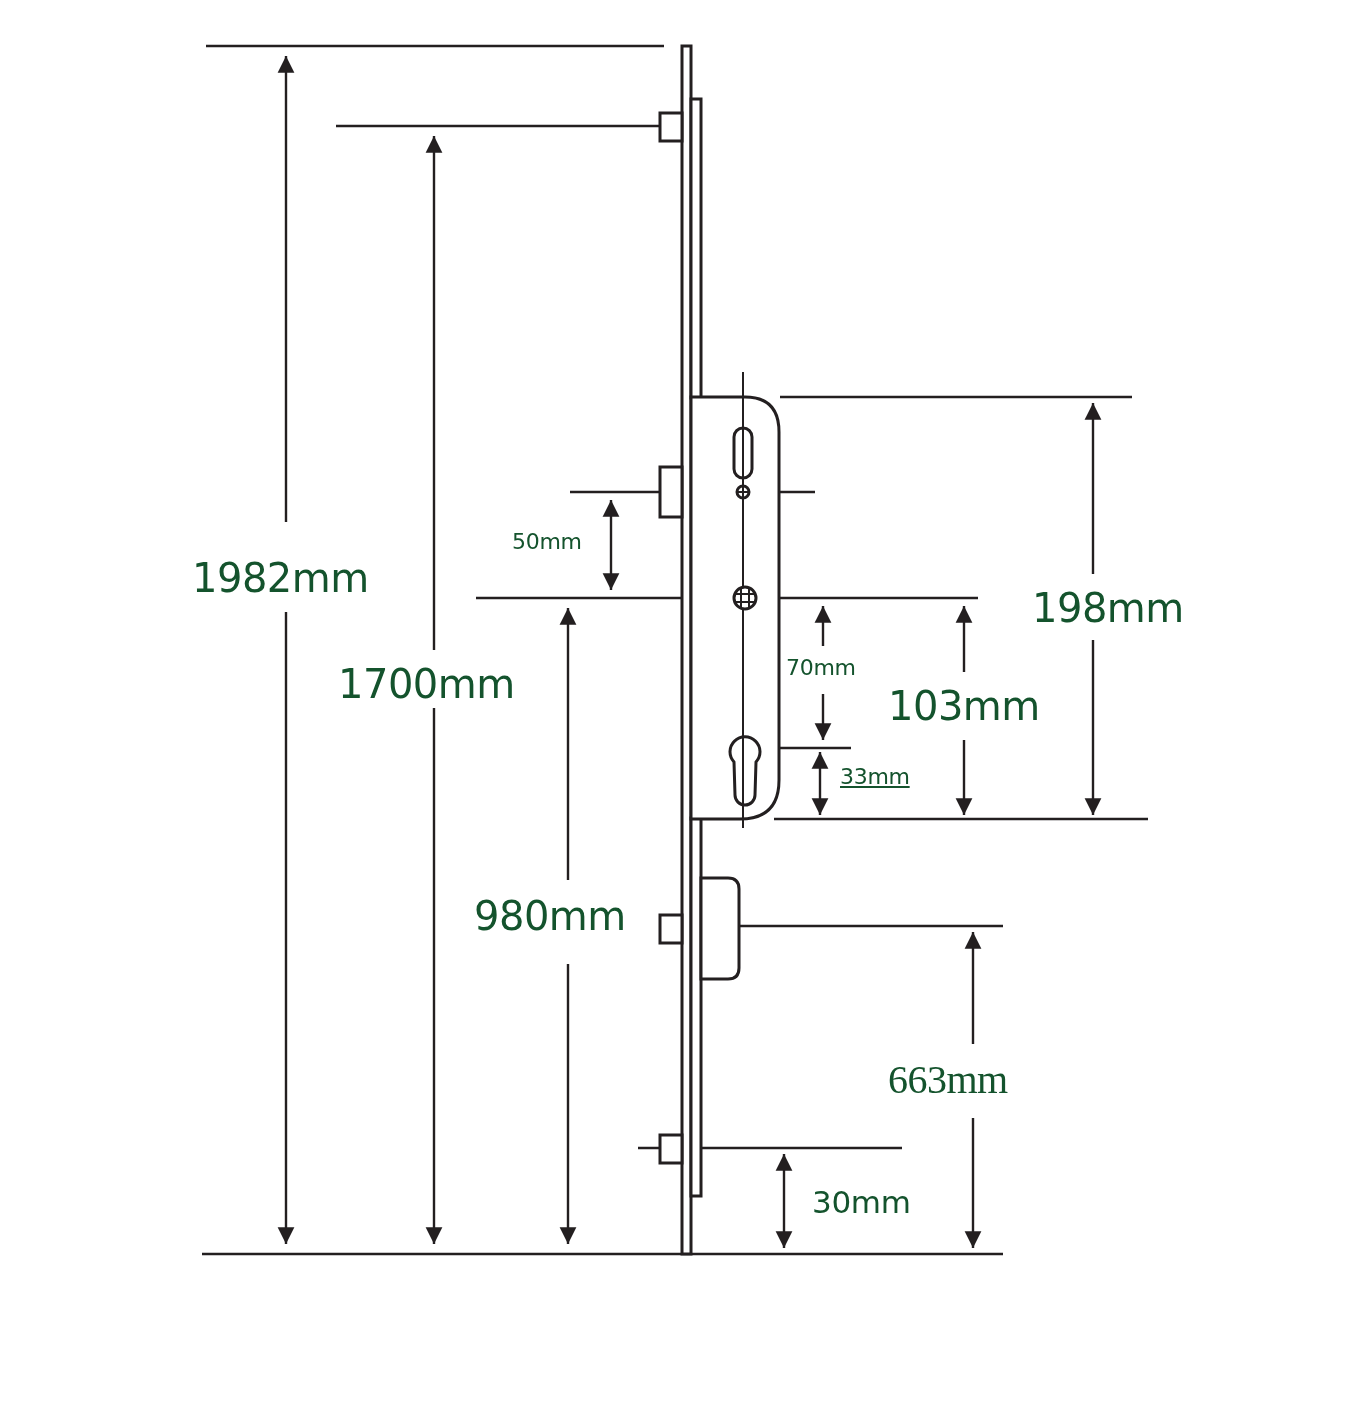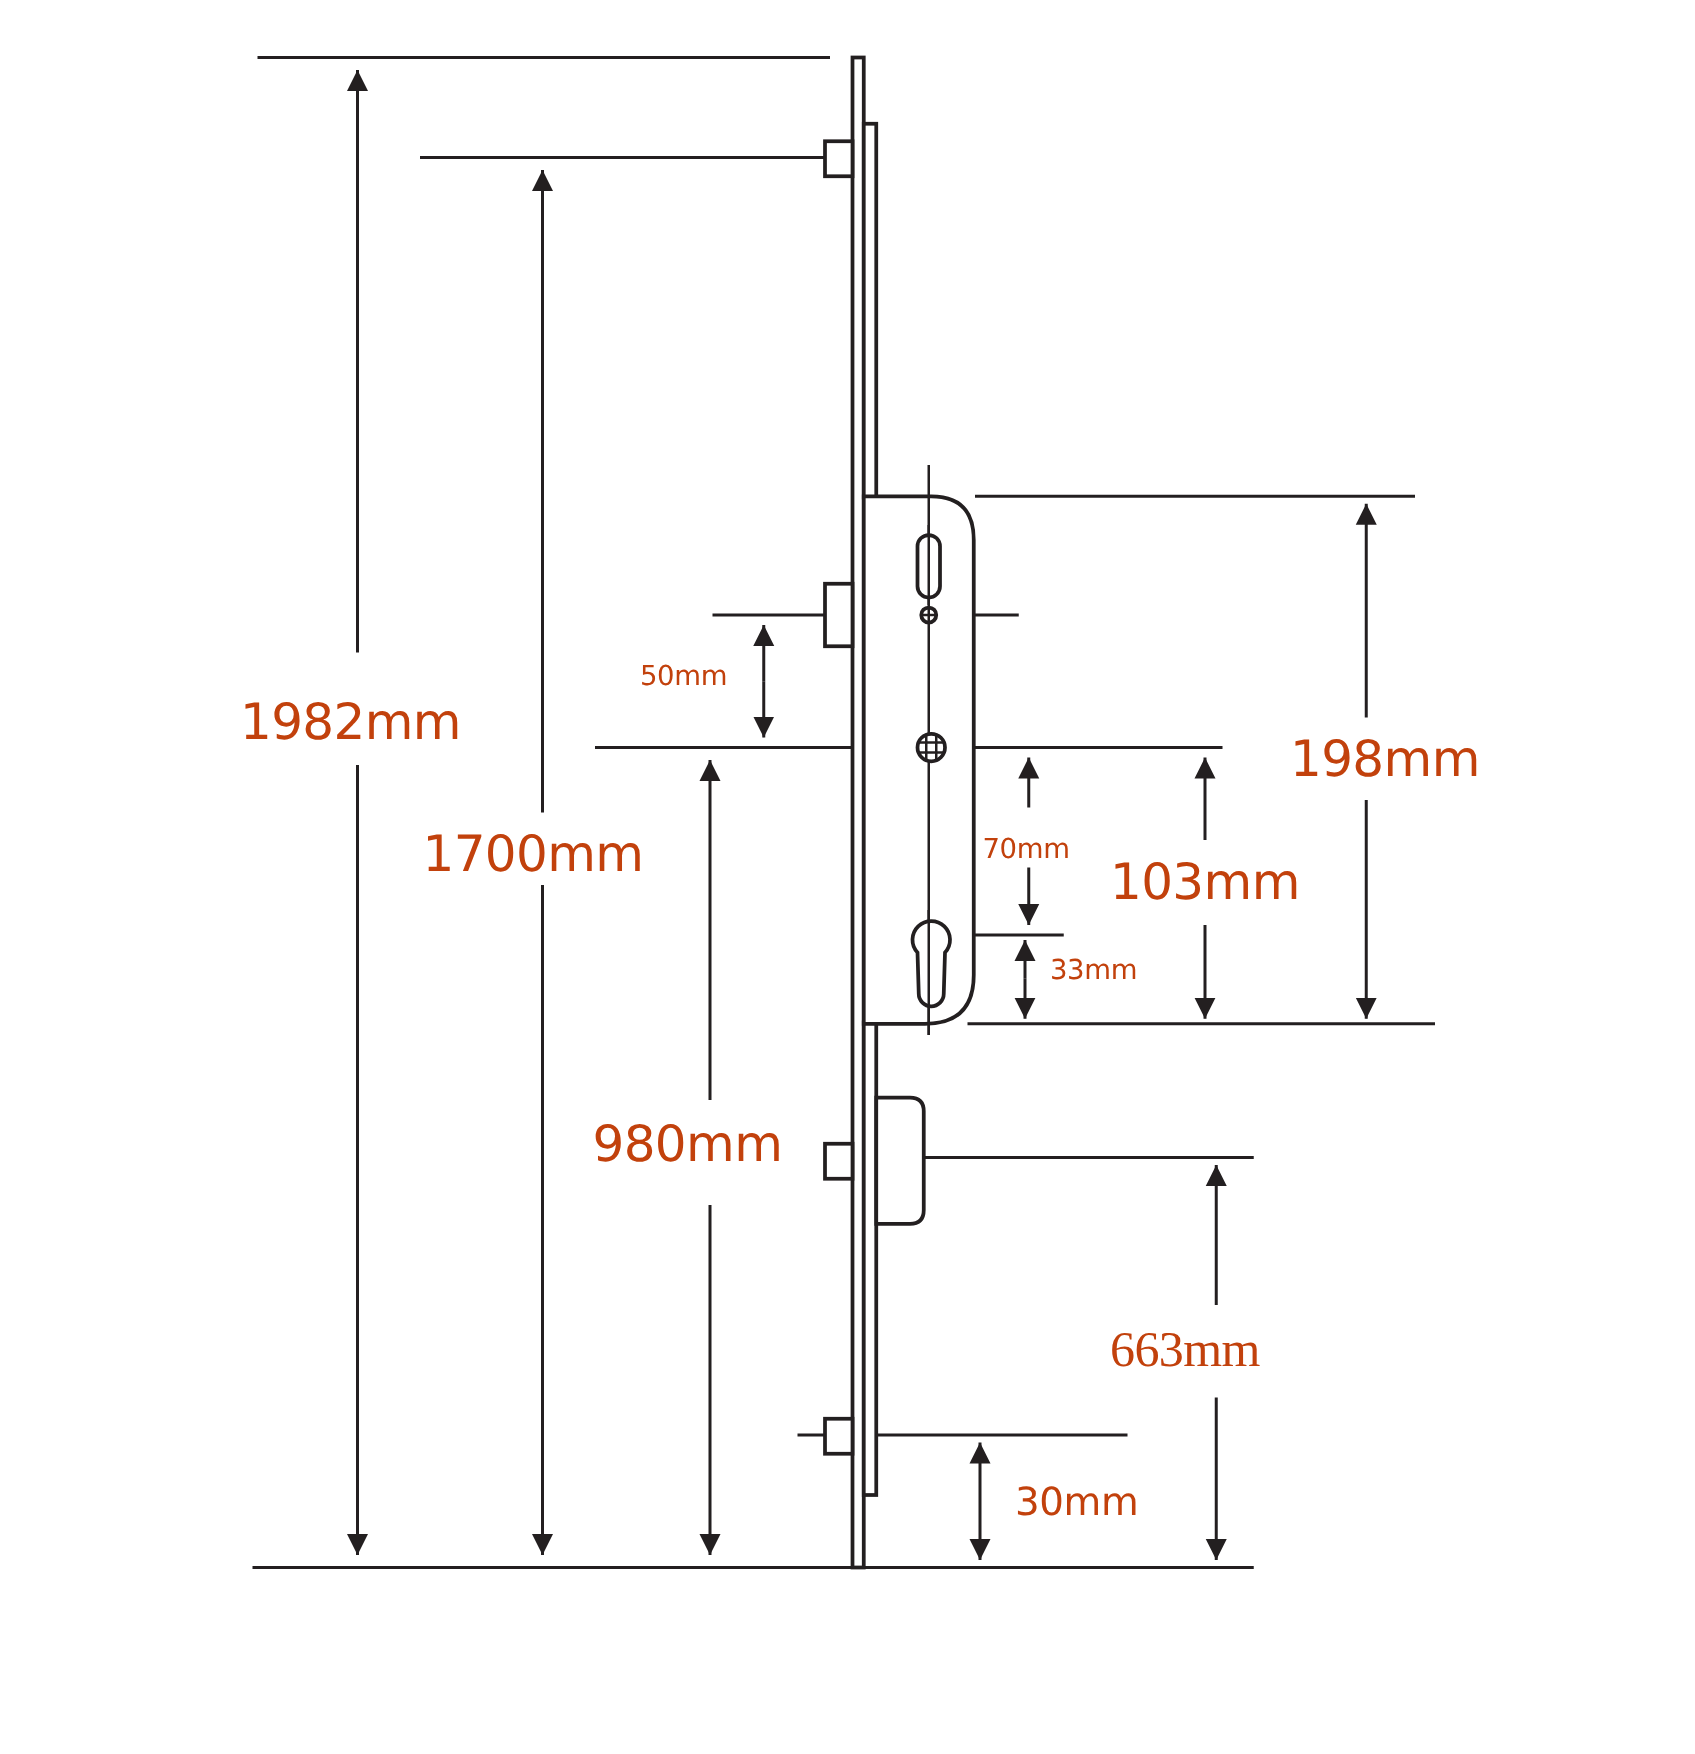--- a/index.html
+++ b/index.html
@@ -6,21 +6,21 @@
     body { width: 1356px; height: 1403px; position: relative; overflow: hidden; }
     #stage { position: absolute; left: 0; top: 0; width: 1356px; height: 1403px; }
     svg { position: absolute; left: 0; top: 0; }
     .ln { stroke: #231f20; stroke-width: 2.4; fill: none; }
     .thin { stroke: #231f20; stroke-width: 2; fill: none; }
     .shape { stroke: #231f20; stroke-width: 3; fill: #ffffff; }
     .arrowhead { fill: #231f20; stroke: none; }
     .lbl {
       position: absolute;
       font-family: "DejaVu Sans", sans-serif;
-      color: #c2410c;
+      color: #14532d;
       white-space: nowrap;
       background: #ffffff;
       line-height: 1;
       letter-spacing: -0.5px;
     }
     .big { font-size: 40px; }
     .small { font-size: 22px; letter-spacing: -0.3px; }
   </style>
 </head>
 <body>
@@ -115,19 +115,19 @@
 
       <line class="ln" x1="784" y1="1200" x2="784" y2="1154" marker-end="url(#ah)"></line>
       <line class="ln" x1="784" y1="1200" x2="784" y2="1248" marker-end="url(#ah)"></line>
     </g>
   </svg>
 
   <div class="lbl big" style="left:192px; top:558px;text-align:right;">1982mm</div>
   <div class="lbl big" style="left:338px; top:664px;">1700mm</div>
   <div class="lbl big" style="left:474px; top:896px;">980mm</div>
   <div class="lbl small" style="left:512px; top:531px;">50mm</div>
-  <div class="lbl small" style="left:786px; top:657px;margin-top:12px;">70mm</div>
-  <div class="lbl small" style="left:840px; top:766px;">33mm</div>
+  <div class="lbl small" style="left:786px; top:657px;">70mm</div>
+  <div class="lbl small" style="left:840px; top:766px;text-decoration:underline;">33mm</div>
   <div class="lbl big" style="left:888px; top:686px;text-align:center;">103mm</div>
   <div class="lbl big" style="left:1032px; top:588px;">198mm</div>
   <div class="lbl big" style="left:888px; top:1060px;font-family:Liberation Serif, serif;">663mm</div>
   <div class="lbl small" style="left:812px; top:1187px; font-size:31px;">30mm</div>
 </div>
 
 </body></html>

